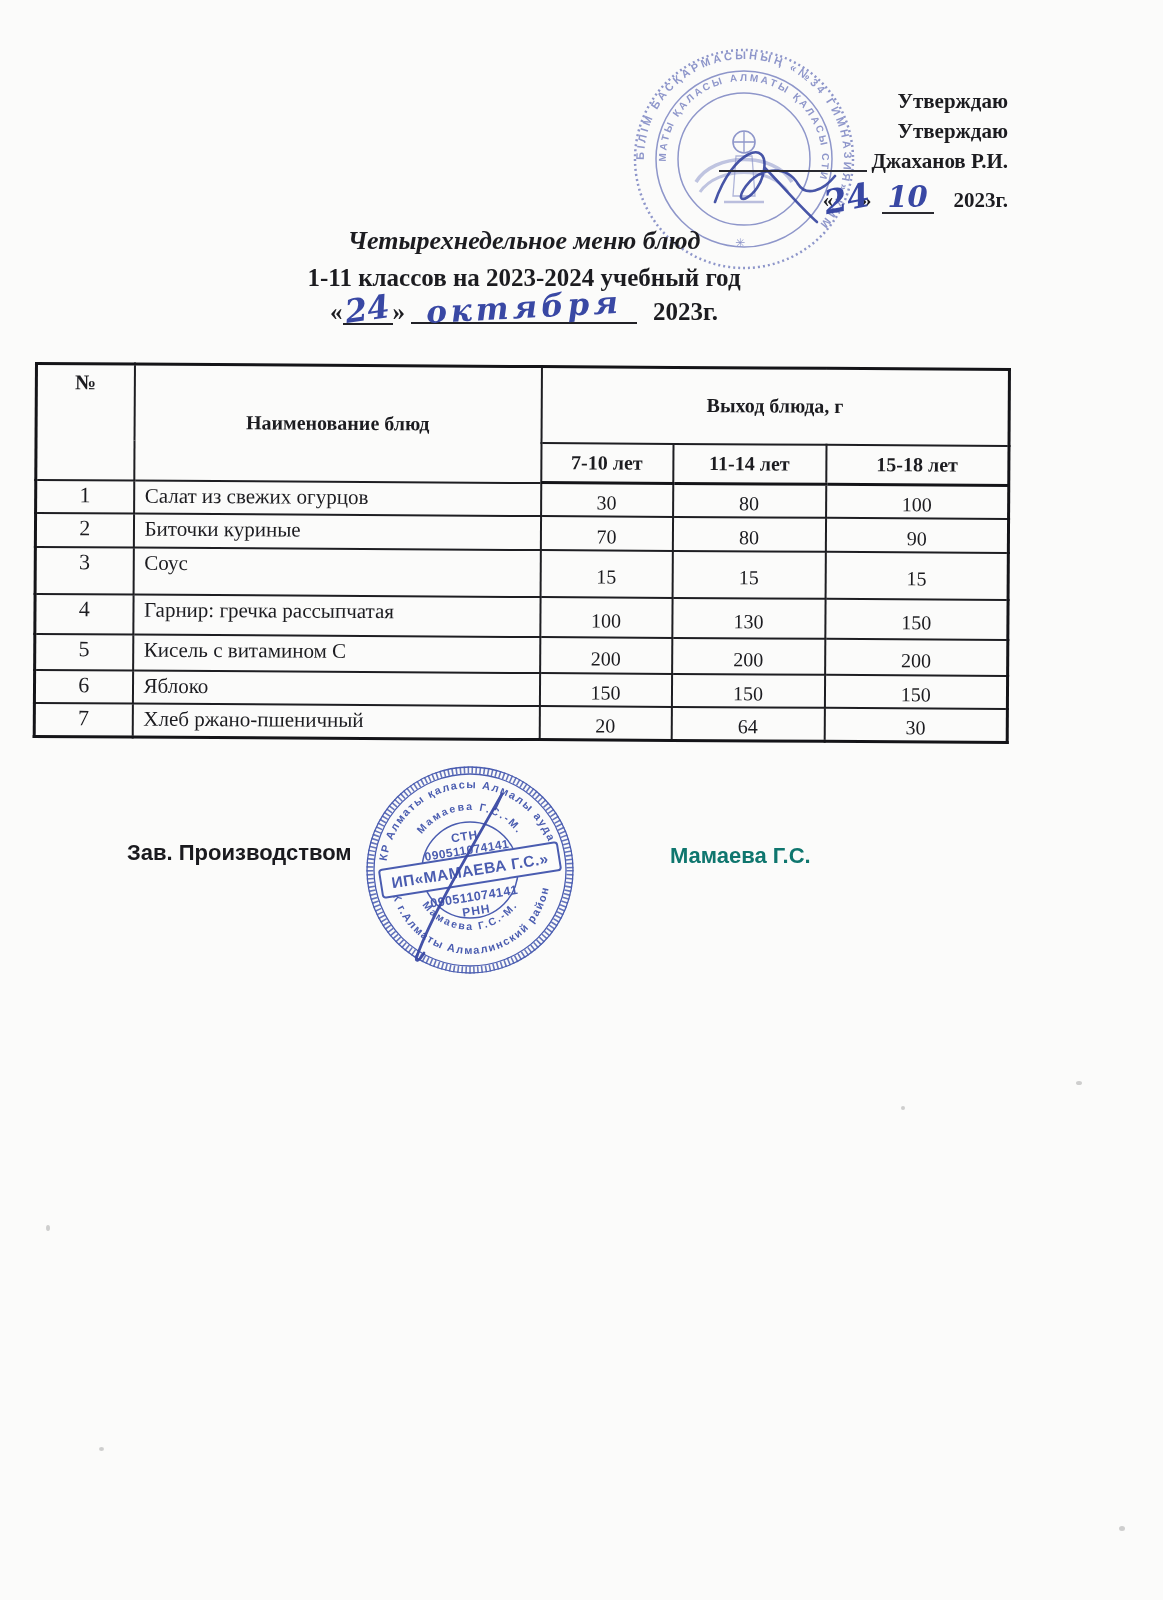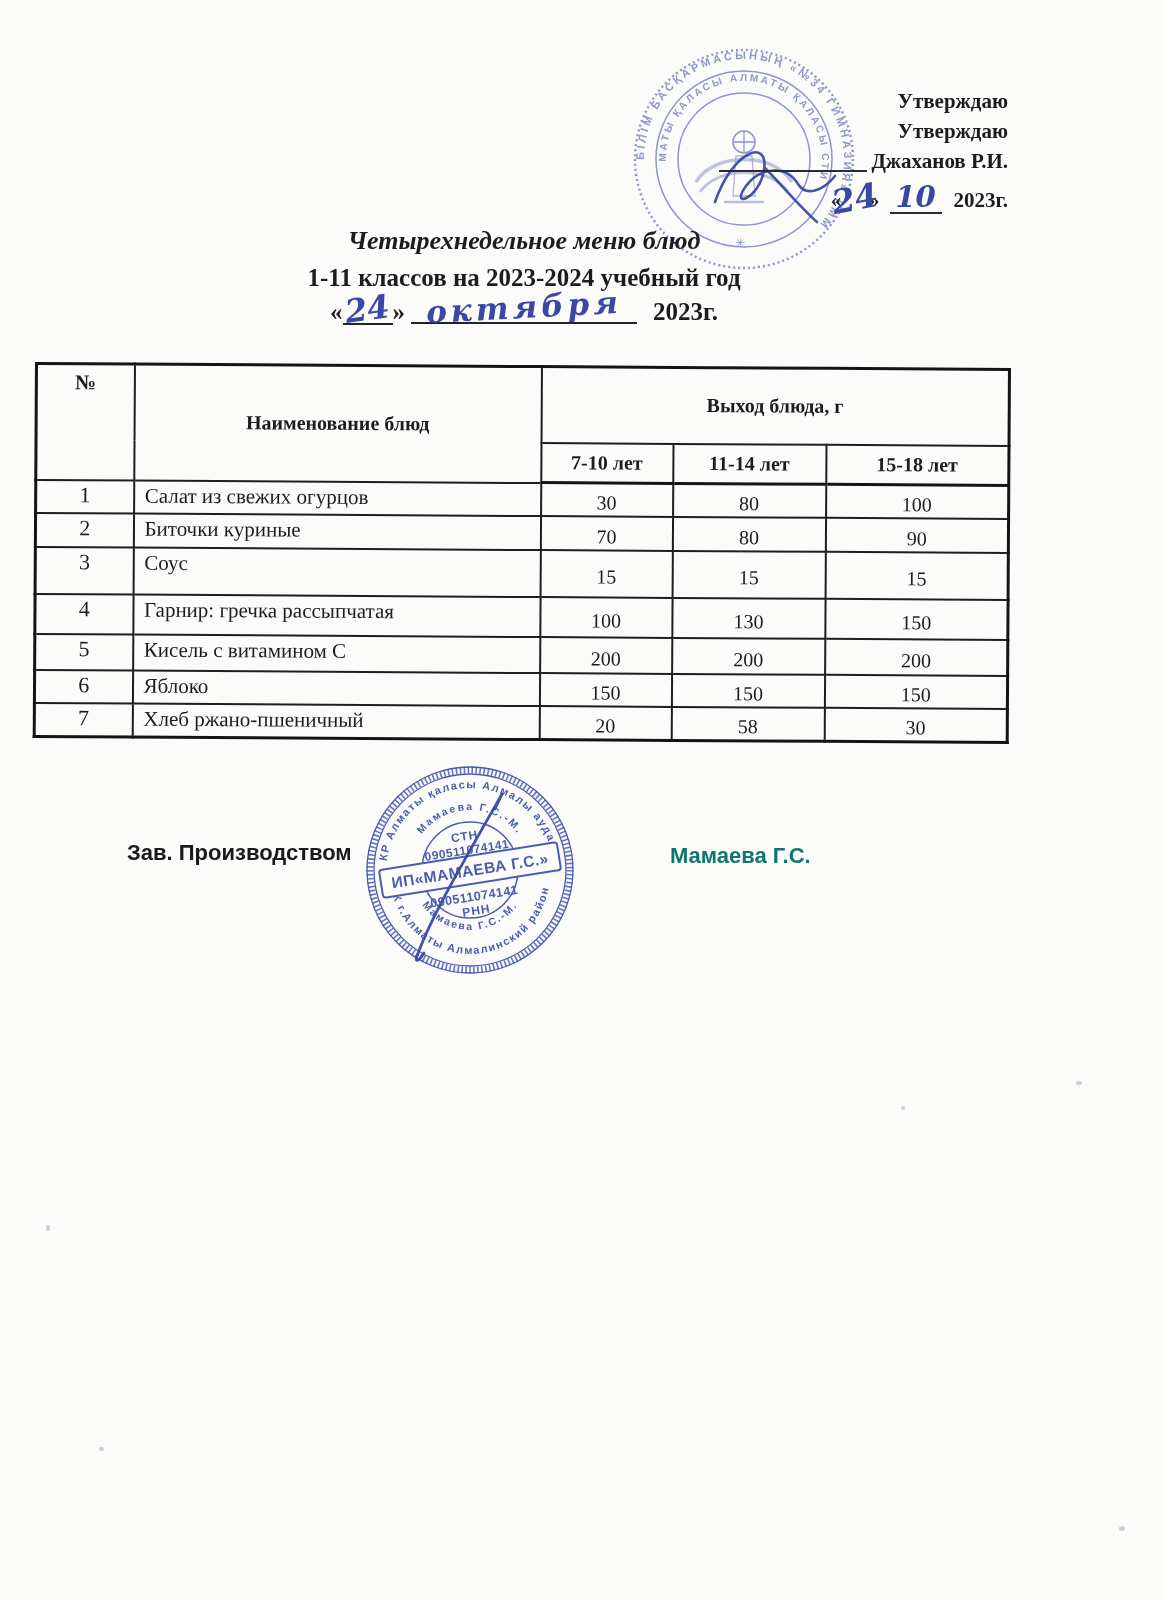--- a/index.html
+++ b/index.html
@@ -13,21 +13,21 @@
   .approval{
     position:absolute;right:155px;top:86px;
     display:flex;flex-direction:column;align-items:flex-end;
     font-weight:bold;font-size:21px;line-height:30px;white-space:nowrap;
   }
   .sig-row{display:flex;align-items:flex-start;gap:4px;height:32px;}
   .sig-line{display:inline-block;width:148px;border-bottom:2.5px solid #2a2a30;height:24px;}
   .date-row{display:flex;align-items:baseline;margin-top:3px;}
   .hand{font-style:italic;color:#3948a4;font-family:"DejaVu Serif",serif;font-weight:bold;}
   .hand-day{font-size:33px;display:inline-block;transform:rotate(-11deg);margin:0 -9px;position:relative;top:3px;}
-  .ul-num{display:inline-block;width:52px;border-bottom:2px solid #2a2a30;text-align:center;margin:0 12px 0 10px;line-height:24px;}
+  .ul-num{display:inline-block;width:52px;border-bottom:2px solid #2a2a30;text-align:center;margin:0 20px 0 10px;line-height:24px;}
   .ul-num .hand{font-size:29px;}
   
   .title{
     position:absolute;left:0;top:222px;width:1048px;text-align:center;
     font-weight:bold;
   }
   .title .t1{font-size:26px;line-height:38px;font-style:italic;}
   .title .t2{font-size:26px;line-height:38px;}
   .title .t3{font-size:25px;line-height:36px;}
   .t-date{font-size:25px;margin-top:2px;display:flex;justify-content:center;align-items:baseline;}
@@ -206,21 +206,21 @@
         <td class="c-no">6</td>
         <td class="c-name">Яблоко</td>
         <td class="c-val">150</td>
         <td class="c-val">150</td>
         <td class="c-val">150</td>
       </tr>
       <tr>
         <td class="c-no">7</td>
         <td class="c-name">Хлеб ржано-пшеничный</td>
         <td class="c-val">20</td>
-        <td class="c-val">58</td>
+        <td class="c-val">64</td>
         <td class="c-val">30</td>
       </tr>
     </tbody>
 </table>
 
 <div class="footer-label">Зав. Производством</div>
 <div class="footer-name">Мамаева Г.С.</div>
 
 <svg class="bottom-stamp" viewBox="0 0 220 220">
   <defs>

